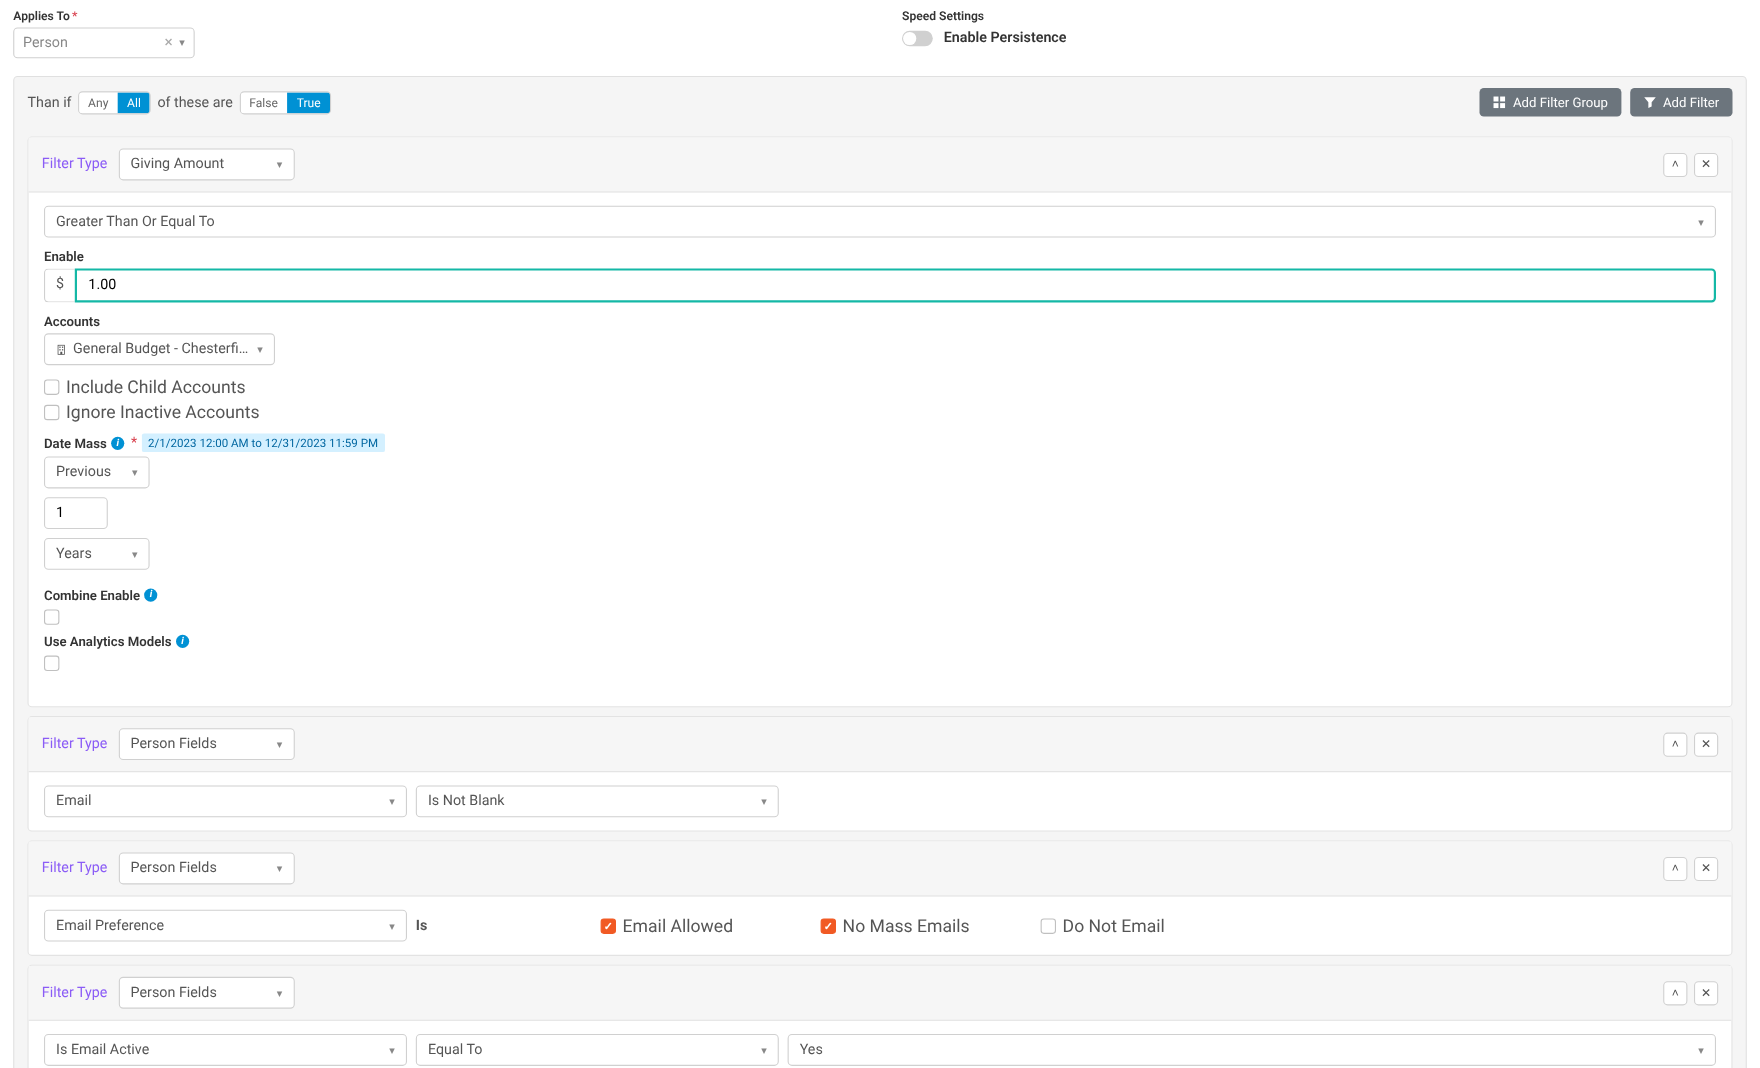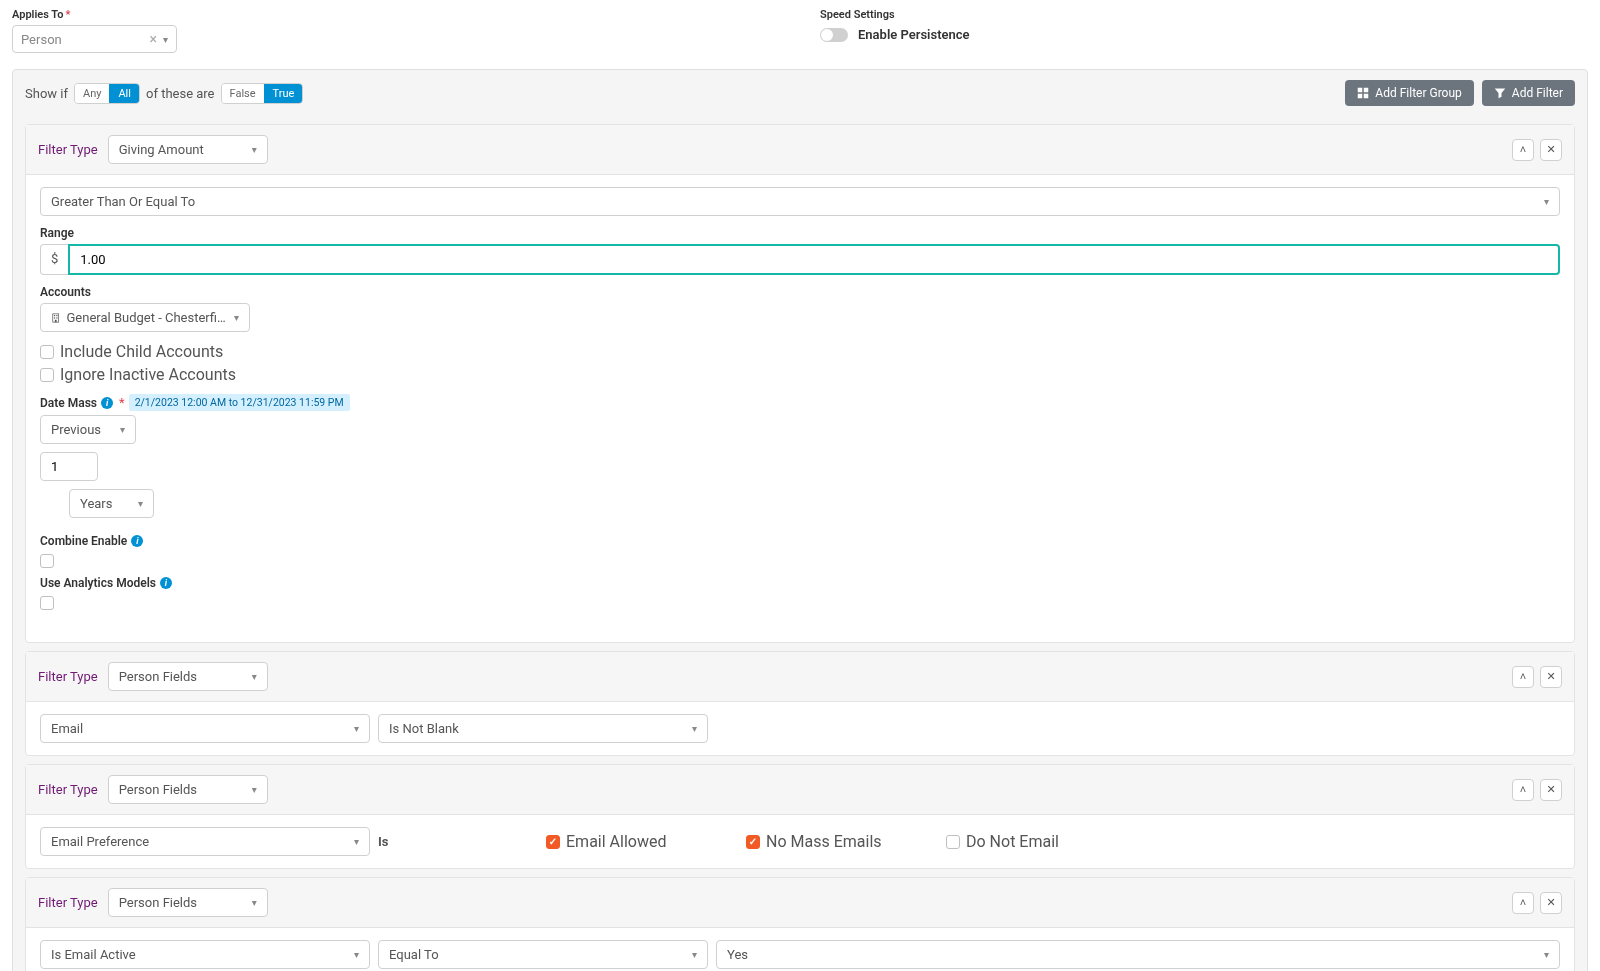--- a/index.html
+++ b/index.html
@@ -34,21 +34,21 @@
 .pill { padding: 3px 8px; font-size: 11px; background: #fff; color: #666; cursor: pointer; }
 .pill.active { background: #0091d4; color: #fff; }
 .pill + .pill { border-left: 1px solid #d0d0d0; }
 .pill.active + .pill, .pill + .pill.active { border-left-color: transparent; }
 
 .btn-dark { background: #6c757d; color: #fff; border: none; border-radius: 4px; padding: 6px 12px; font-size: 12px; display: flex; align-items: center; gap: 6px; cursor: pointer; }
 .btn-dark svg { width: 12px; height: 12px; fill: #fff; }
 
 .filter-section { margin: 8px 12px; background: #fff; border: 1px solid #e3e3e3; border-radius: 4px; overflow: visible; }
 .filter-header { display: flex; align-items: center; padding: 10px 12px; gap: 10px; background: #f6f6f6; border-bottom: 1px solid #e3e3e3; }
-.filter-header .label { font-size: 13px; color: #701a75; }
+.filter-header .label { font-size: 13px; color: #8b5cf6; }
 .filter-type-select { width: 160px; background: #fff; padding: 6px 10px; justify-content: space-between; }
 .filter-header-actions { margin-left: auto; display: flex; gap: 6px; }
 .icon-btn { width: 22px; height: 22px; border: 1px solid #d0d0d0; border-radius: 4px; background: #fff; display: flex; align-items: center; justify-content: center; cursor: pointer; font-size: 11px; color: #555; }
 
 .filter-body { padding: 12px 14px; }
 
 .full-dropdown { width: 100%; justify-content: space-between; }
 
 .sub-label { font-size: 12px; font-weight: 600; color: #333; margin: 10px 0 4px; display: block; }
 
@@ -66,21 +66,21 @@
 .checkbox-label { font-size: 16px; color: #555; }
 
 .date-range-label-row { display: flex; align-items: center; gap: 4px; margin: 10px 0 4px; }
 .info-icon { width: 12px; height: 12px; border-radius: 50%; background: #0091d4; color: #fff; font-size: 9px; display: flex; align-items: center; justify-content: center; font-weight: bold; font-style: italic; }
 .date-badge { background: #d4f0ff; color: #0066a0; font-size: 10.5px; padding: 2px 6px; border-radius: 2px; }
 
 .date-range-inputs { display: flex; gap: 8px; flex-direction: column; }
 .date-range-inputs .select-box { width: 96px; justify-content: space-between; }
 .date-range-inputs .number-box { width: 58px; }
 .date-range-inputs .number-box input { width: 100%; }
-.date-range-inputs .unit-box { width: 85px; justify-content: space-between; margin-left: 29px; }
+.date-range-inputs .unit-box { width: 96px; justify-content: space-between; }
 
 .checkbox-solo { margin-top: 6px; }
 
 .inline-row { display: flex; gap: 8px; align-items: center; }
 .flex-330 { width: 330px; }
 .flex-text { font-size: 13px; color: #555; padding: 6px 0; }
 
 .checkbox-group { display: flex; align-items: center; gap: 40px; }
 .checkbox-group-item { display: flex; align-items: center; gap: 6px; min-width: 160px; }
 
@@ -108,21 +108,21 @@
         </div>
       <span class="toggle-label">Enable Persistence</span>
     </div>
   </div>
 </div>
 
 <div class="main-container">
 
   <div class="show-if-bar">
     <div class="show-if-left">
-      <span>Show if</span>
+      <span>Than if</span>
       <div class="pill-group">
         <div class="pill">Any</div>
         <div class="pill active">All</div>
       </div>
       <span>of these are</span>
       <div class="pill-group">
         <div class="pill">False</div>
         <div class="pill active">True</div>
       </div>
     </div>
@@ -156,21 +156,21 @@
         <div class="icon-btn">˄</div>
         <div class="icon-btn">✕</div>
       </div>
     </div>
     <div class="filter-body">
       <div class="select-box full-dropdown">
         <span>Greater Than Or Equal To</span>
         <span class="chevron-down">▾</span>
       </div>
 
-      <label class="sub-label">Range</label>
+      <label class="sub-label">Enable</label>
       <div class="amount-row">
         <div class="amount-prefix">$</div>
         <input class="amount-input" value="1.00" style="">
       </div>
 
       <label class="sub-label">Accounts</label>
       <div class="select-box accounts-select">
         <span style="display:flex;align-items:center;gap:6px;overflow:hidden;">
           <svg class="building-icon svg-icon" viewBox="0 0 16 16">
               <rect x="3" y="1" width="10" height="14" fill="none" stroke="currentColor" stroke-width="1.2"></rect>

